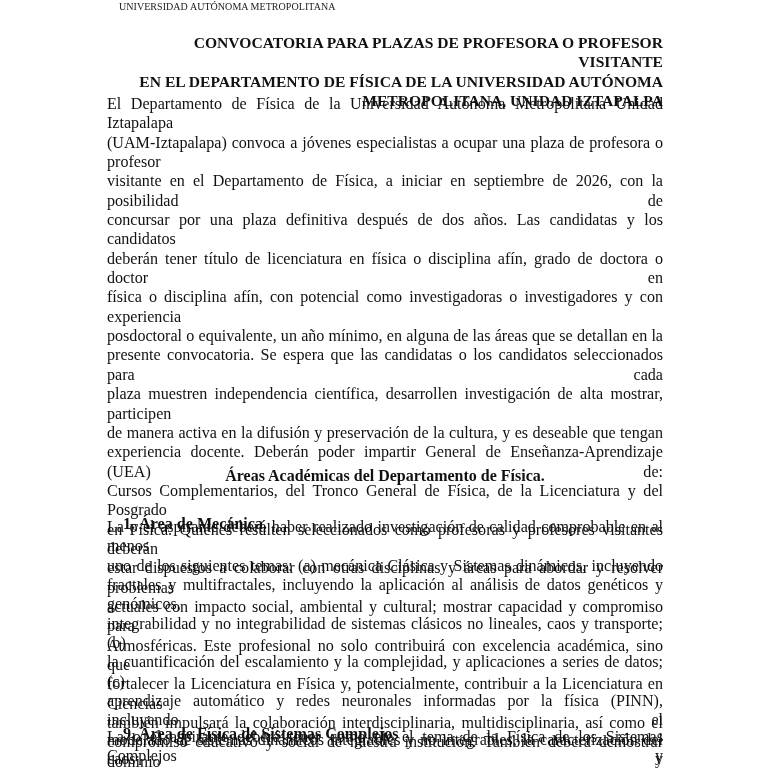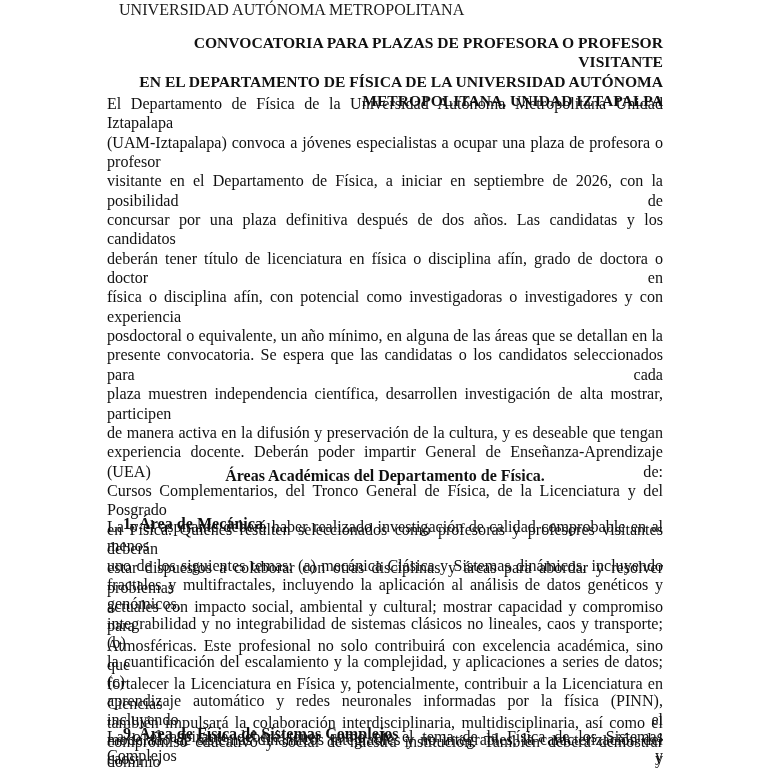--- a/index.html
+++ b/index.html
@@ -12,21 +12,21 @@
     height: 768px;
     overflow: hidden;
     position: relative;
     font-family: "Liberation Serif", "DejaVu Serif", serif;
     color: #111111;
   }
   .running-header {
     position: absolute;
     left: 119px;
     top: 1px;
-    font-size: 16px;
+    font-size: 10px;
     letter-spacing: 0.05px;
     color: #1a1a1a;
     white-space: nowrap;
   }
   .title {
     position: absolute;
     left: 107px;
     top: 33px;
     width: 556px;
     text-align: right;

